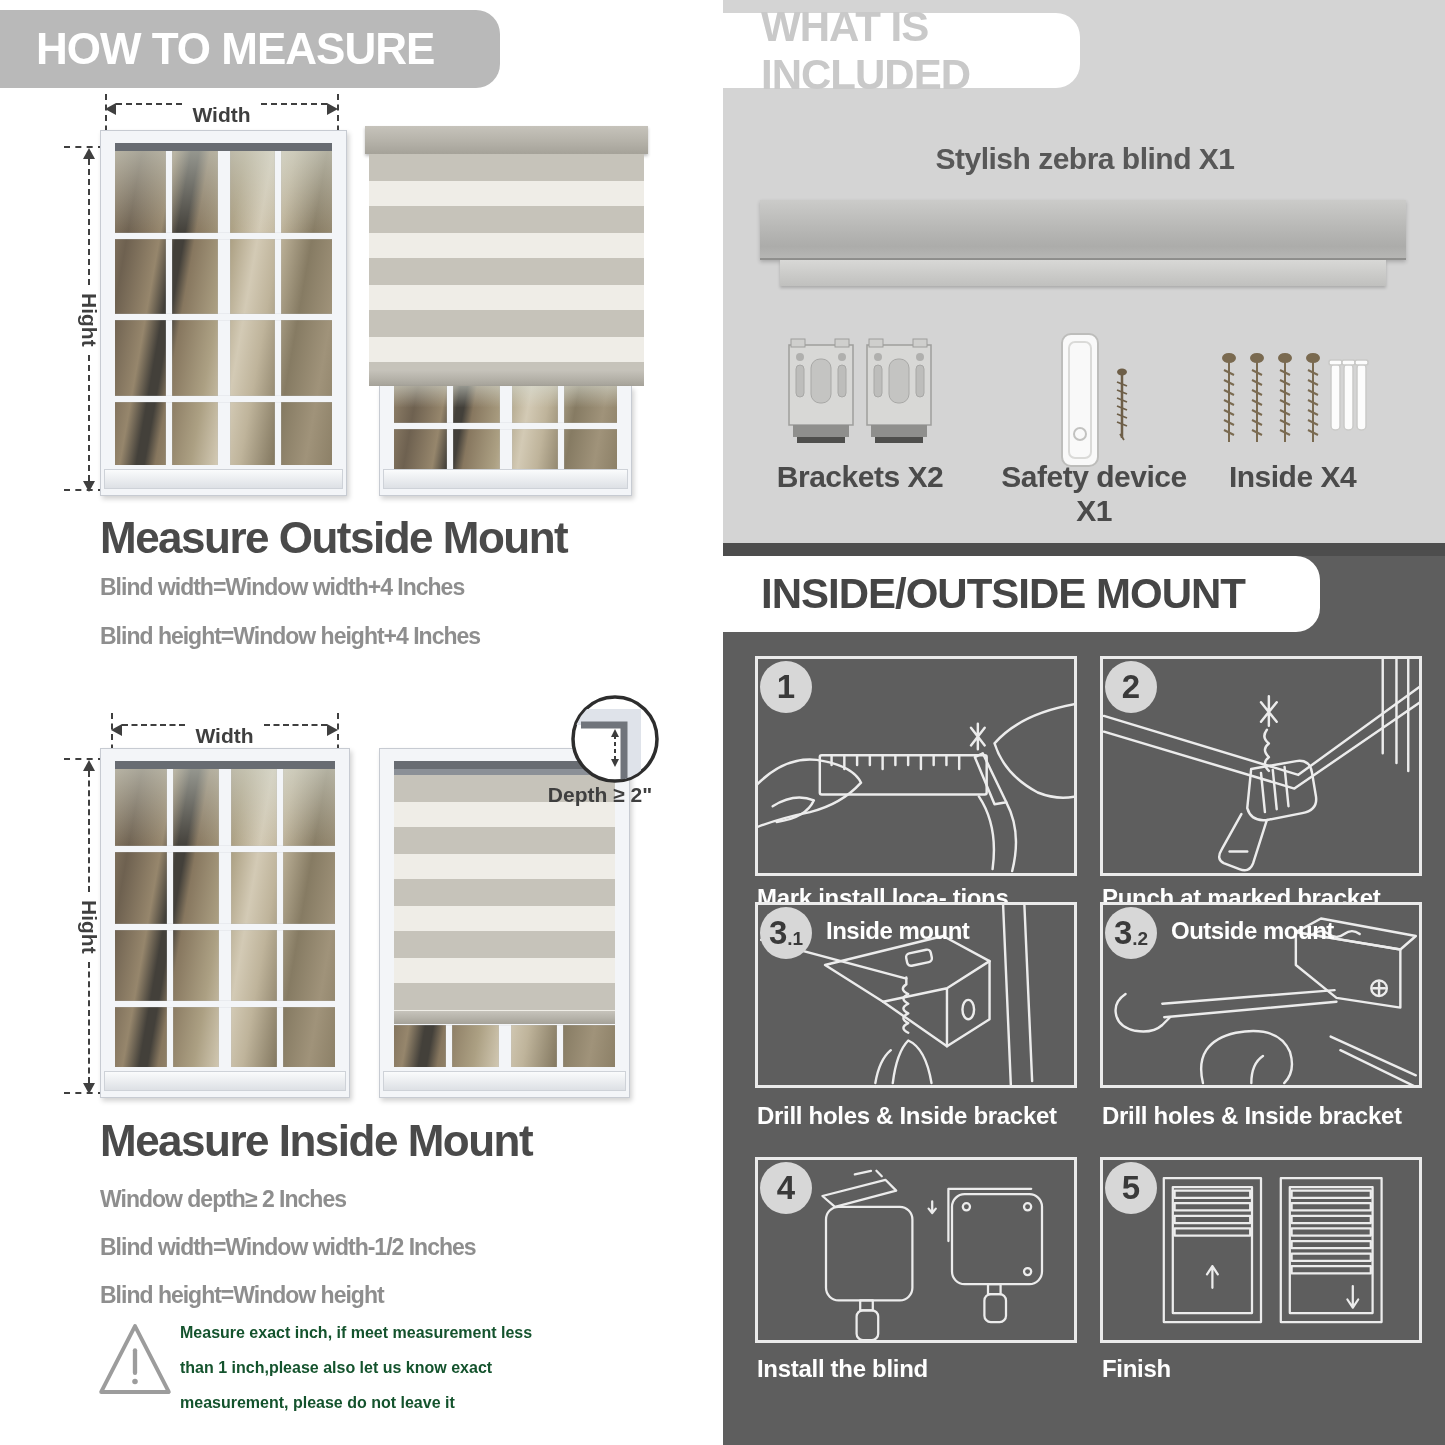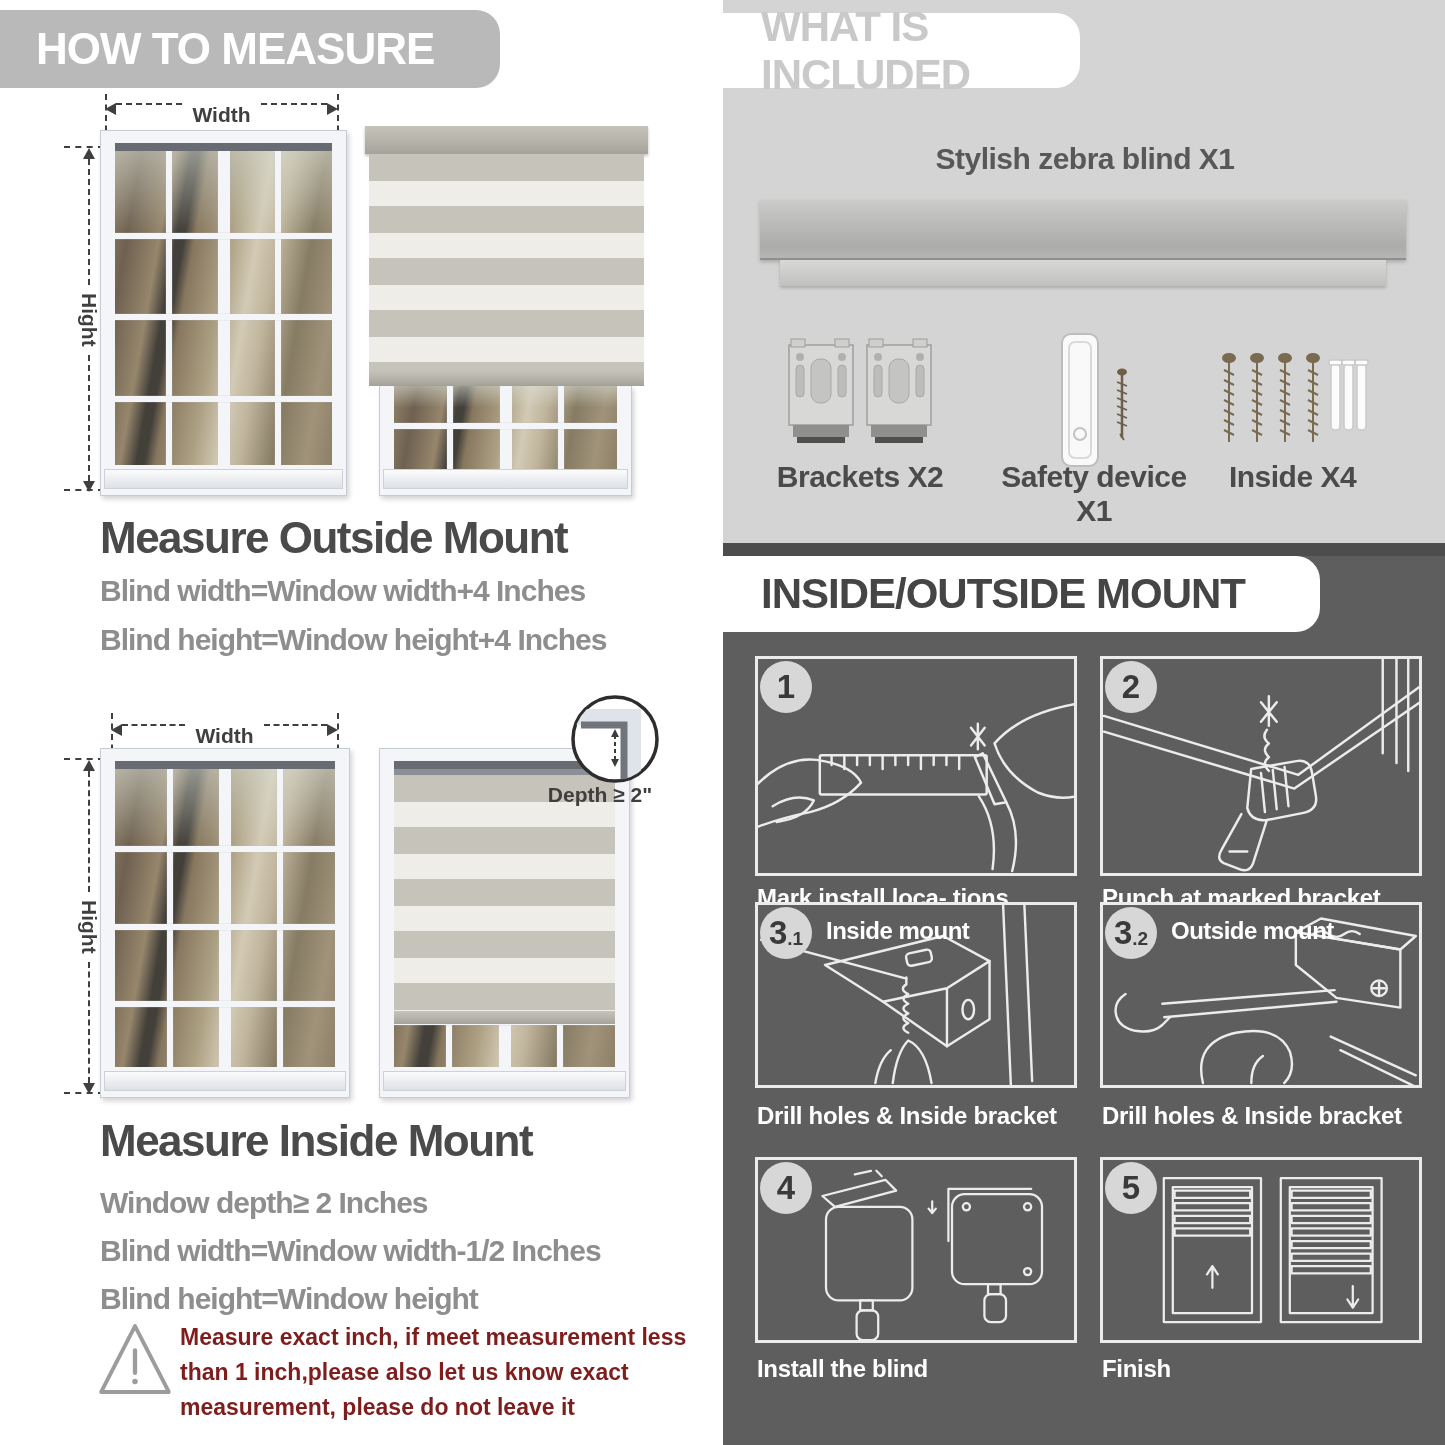--- a/index.html
+++ b/index.html
@@ -47,22 +47,22 @@
   }
   .mv{position:absolute;top:0;bottom:0;background:#f3f5f8;box-shadow:0 0 1px #b9bdc4;}
   .mh{position:absolute;left:0;right:0;background:#f3f5f8;box-shadow:0 0 1px #b9bdc4;}
   .sill{position:absolute;left:3px;right:3px;bottom:6px;height:18px;
     background:linear-gradient(#fafbfc,#dde0e5);border:1px solid #ced2d8;}
 
   .rail{background:linear-gradient(180deg,#c6c3bb 0%,#b5b2a9 55%,#a5a299 100%);}
   .zebra{background:repeating-linear-gradient(180deg,#c6c3ba 0 27px,#efede7 27px 52px);}
 
   .sec-heading{font-weight:bold;font-size:44px;letter-spacing:-1.5px;color:#4a4a4a;}
-  .sec-line{font-weight:bold;font-size:30px;letter-spacing:-1px;color:#8e8e8e;}
-  .warn-line{font-weight:600;font-size:23px;color:#7f1d1d;}
+  .sec-line{font-weight:bold;font-size:23px;letter-spacing:-1px;color:#8e8e8e;}
+  .warn-line{font-weight:600;font-size:16px;color:#14532d;}
   .depth-lab{font-weight:bold;font-size:21px;color:#3f3f3f;}
 
   
   .panel-light{left:723px;top:0;width:722px;height:545px;background:#d4d4d4;}
   .banner-included{
     left:723px;top:13px;width:357px;height:75px;background:#ffffff;
     border-radius:0 24px 24px 0;display:flex;align-items:center;
     color:#c9c9c9;font-weight:bold;font-size:42px;letter-spacing:-1px;
     padding-left:38px;box-sizing:border-box;
   }

